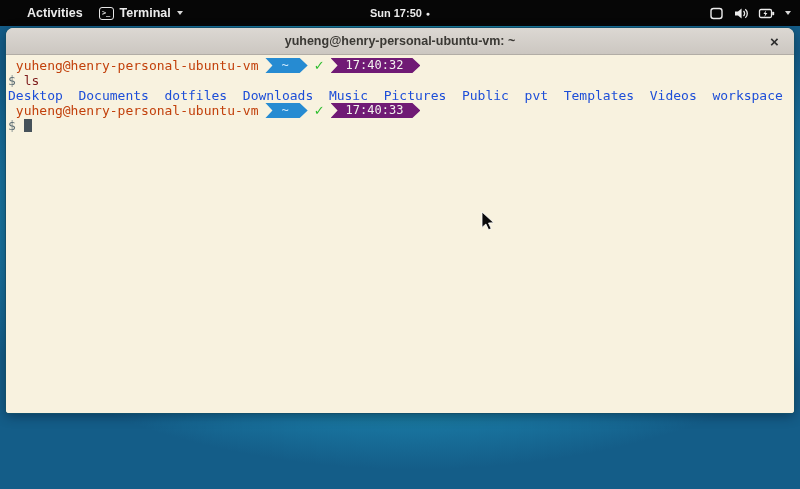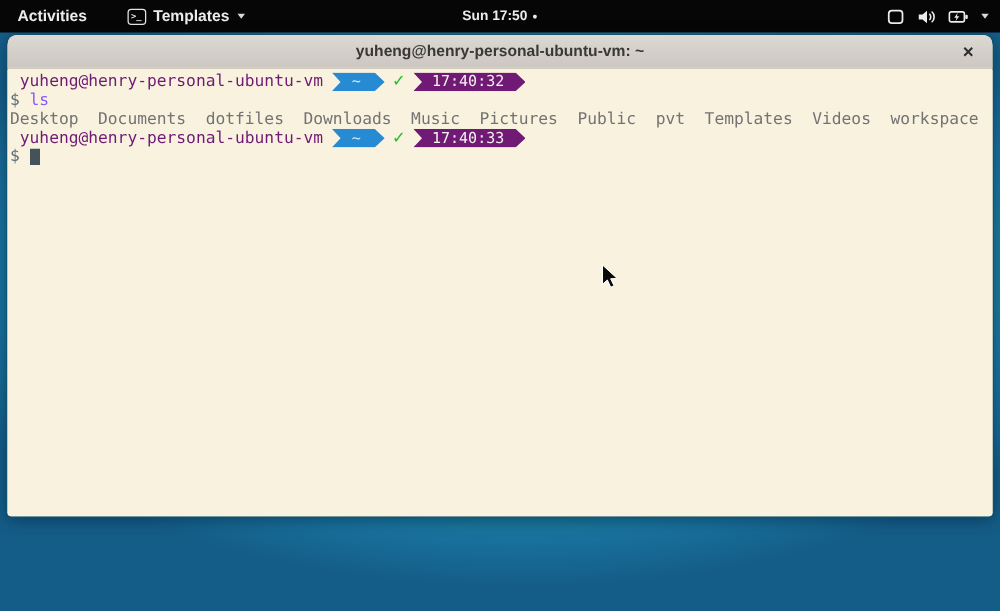--- a/index.html
+++ b/index.html
@@ -8,21 +8,21 @@
     position:relative; width:800px; height:489px; overflow:hidden;
     font-family:"Liberation Sans", sans-serif;
     background: radial-gradient(ellipse 62% 52% at 52% 44%, #22ab90 0%, #1d97a1 55%, #18719c 85%, #145d88 100%);
   }
 
   
   .topbar {
     position:absolute; top:0; left:0; right:0; height:26px;
     background:#060606; color:#ececec; display:flex; align-items:center;
   }
-  .topbar-left { display:flex; align-items:flex-end; gap:32px; margin-left:14px; }
+  .topbar-left { display:flex; align-items:flex-end; gap:16px; margin-left:27px; }
   .activities { font-size:12.5px; font-weight:600; }
   .appmenu { display:flex; align-items:center; gap:6px; font-size:12.5px; font-weight:600; }
   .term-icon {
     width:15px; height:13px; border:1px solid #e6e6e6; border-radius:3px;
     display:flex; align-items:center; justify-content:center;
     font-family:"DejaVu Sans Mono", monospace; font-size:7px; line-height:1; color:#e6e6e6;
   }
   .caret-down {
     width:0; height:0; border-left:3.5px solid transparent;
     border-right:3.5px solid transparent; border-top:4px solid #d8d8d8;
@@ -54,52 +54,52 @@
     color:#2e2e2e; font-size:15px; font-weight:600; line-height:1;
   }
 
   .term {
     position:absolute; top:28px; left:0; right:0; bottom:0;
     background:#f8f2df; border-radius:0 0 3px 3px; overflow:hidden;
     font-family:"DejaVu Sans Mono", monospace; font-size:13px; line-height:15px;
     padding:2px 2px 0 2px; color:#57605e;
   }
   .line { white-space:pre; display:flex; align-items:center; height:15px; }
-  .hostname { color:#701a75; }
+  .hostname { color:#c2410c; }
   .badge {
     display:inline-flex; align-items:center; height:15px; font-size:12px;
     font-family:"DejaVu Sans Mono", monospace;
   }
   .badge-cwd {
     background:#268bd2; color:#cfeafd; margin-left:7px; padding:0 19px 0 16px;
     clip-path:polygon(0 0, calc(100% - 8px) 0, 100% 50%, calc(100% - 8px) 100%, 0 100%, 7px 50%);
   }
   .check { color:#2fbe2f; font-weight:bold; margin-left:6px; font-size:13px; font-family:"DejaVu Sans", sans-serif; }
   .badge-time {
     background:#701a75; color:#f3f3ee; margin-left:6px; padding:0 17px 0 15px;
     clip-path:polygon(0 0, calc(100% - 8px) 0, 100% 50%, calc(100% - 8px) 100%, 0 100%, 7px 50%);
   }
   .prompt-char { color:#5d6e75; }
-  .cmd { color:#8b5cf6; }
-  .out { color:#737373; }
+  .cmd { color:#7f1d1d; }
+  .out { color:#1d4ed8; }
   .cursor-block { display:inline-block; width:8px; height:13px; background:#46525a; }
 
   .mouse-pointer { position:absolute; left:481px; top:211px; }
 </style>
 </head>
 <body>
 
 <div class="screen">
 
   <div class="topbar">
     <div class="topbar-left">
       <div class="activities">Activities</div>
       <div class="appmenu">
         <span class="term-icon">&gt;_</span>
-        <span>Templates</span>
+        <span>Terminal</span>
         <span class="caret-down"></span>
       </div>
     </div>
     <div class="clock-wrap">
       <span class="clock">Sun 17:50</span>
       <span class="notif-dot">●</span>
     </div>
     <div class="topbar-right">
       <svg width="15" height="15" viewBox="0 0 15 15">
         <rect x="2" y="2.5" width="11" height="10" rx="2.5" fill="none" stroke="#ececec" stroke-width="1.4"></rect>

